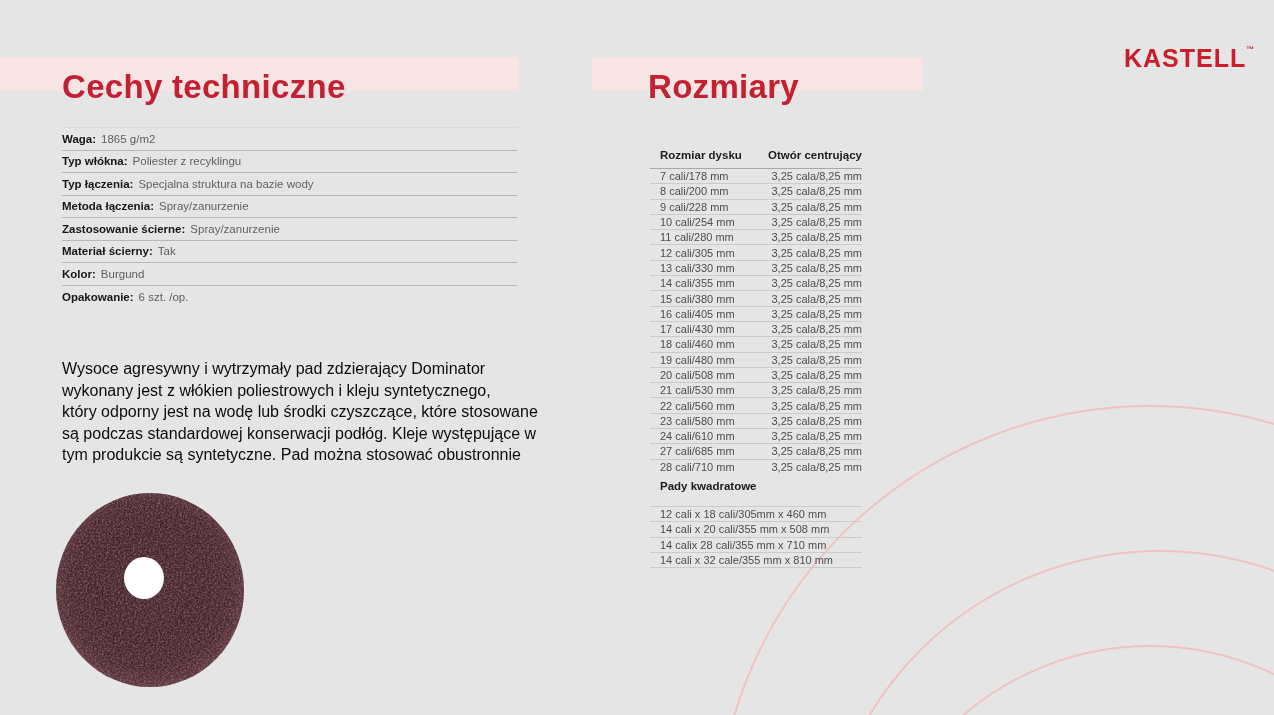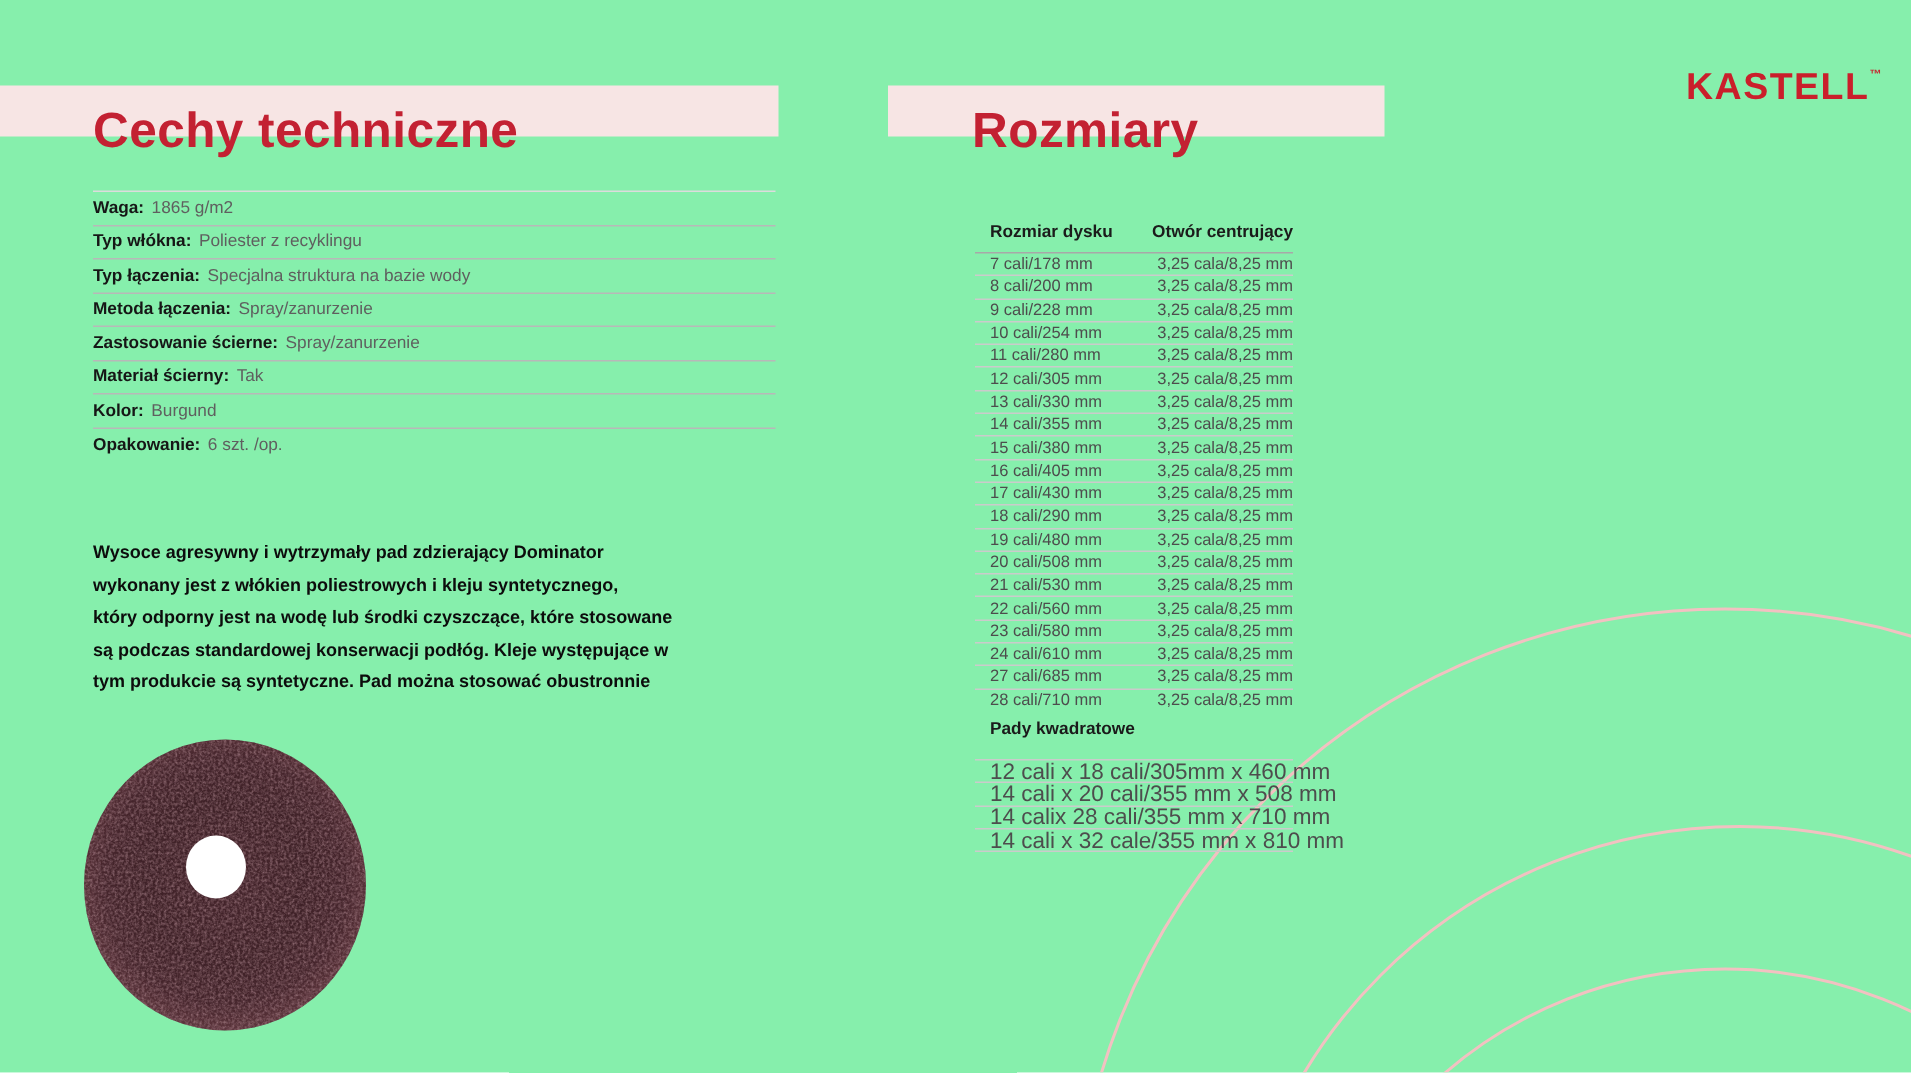--- a/index.html
+++ b/index.html
@@ -2,21 +2,21 @@
 <html><head>
 <meta charset="utf-8">
 <style>
   * { margin:0; padding:0; box-sizing:border-box; }
   html,body { background:#ffffff; }
   body { font-family:"Liberation Sans", sans-serif; }
 
   .page {
     position:relative;
     width:1274px; height:715px;
-    background:#86efac;
+    background:#e5e5e5;
     overflow:hidden;
   }
 
   
   .circle {
     position:absolute;
     border:2px solid #f2c1c1;
     border-radius:50%;
     background:transparent;
   }
@@ -69,22 +69,22 @@
     white-space:nowrap;
   }
   .spec-row:last-child { border-bottom:none; }
   .spec-label { font-weight:700; color:#161616; margin-right:5px; }
   .spec-value { color:#5f5f5f; }
 
   .description {
     position:absolute;
     left:62px; top:358px;
     width:580px;
-    font-size:12px;
-    font-weight:700;
+    font-size:16px;
+    font-weight:400;
     line-height:21.5px;
     color:#0c0c0c;
     white-space:pre-line;
   }
 
   .pad { position:absolute; left:55px; top:492px; width:190px; height:197px; }
 
   
   .sizes {
     position:absolute;
@@ -128,21 +128,21 @@
     color:#1b1b1b;
     margin-bottom:14px;
   }
   .sq-body { border-top:1px solid #cbcbcb; }
   .sqrow {
     display:flex;
     align-items:center;
     height:15.3px;
     padding-left:10px;
     border-bottom:1px solid #cbcbcb;
-    font-size:15px;
+    font-size:11px;
     color:#4d4d4d;
     white-space:nowrap;
     text-align:right;
   }
 </style>
 </head>
 <body>
 
 <div class="page">
 
@@ -295,21 +295,21 @@
           <span class="col1">16 cali/405 mm</span>
           <span class="col2">3,25 cala/8,25 mm</span>
         </div>
 
         <div class="trow">
           <span class="col1">17 cali/430 mm</span>
           <span class="col2">3,25 cala/8,25 mm</span>
         </div>
 
         <div class="trow">
-          <span class="col1">18 cali/290 mm</span>
+          <span class="col1">18 cali/460 mm</span>
           <span class="col2">3,25 cala/8,25 mm</span>
         </div>
 
         <div class="trow">
           <span class="col1">19 cali/480 mm</span>
           <span class="col2">3,25 cala/8,25 mm</span>
         </div>
 
         <div class="trow">
           <span class="col1">20 cali/508 mm</span>

